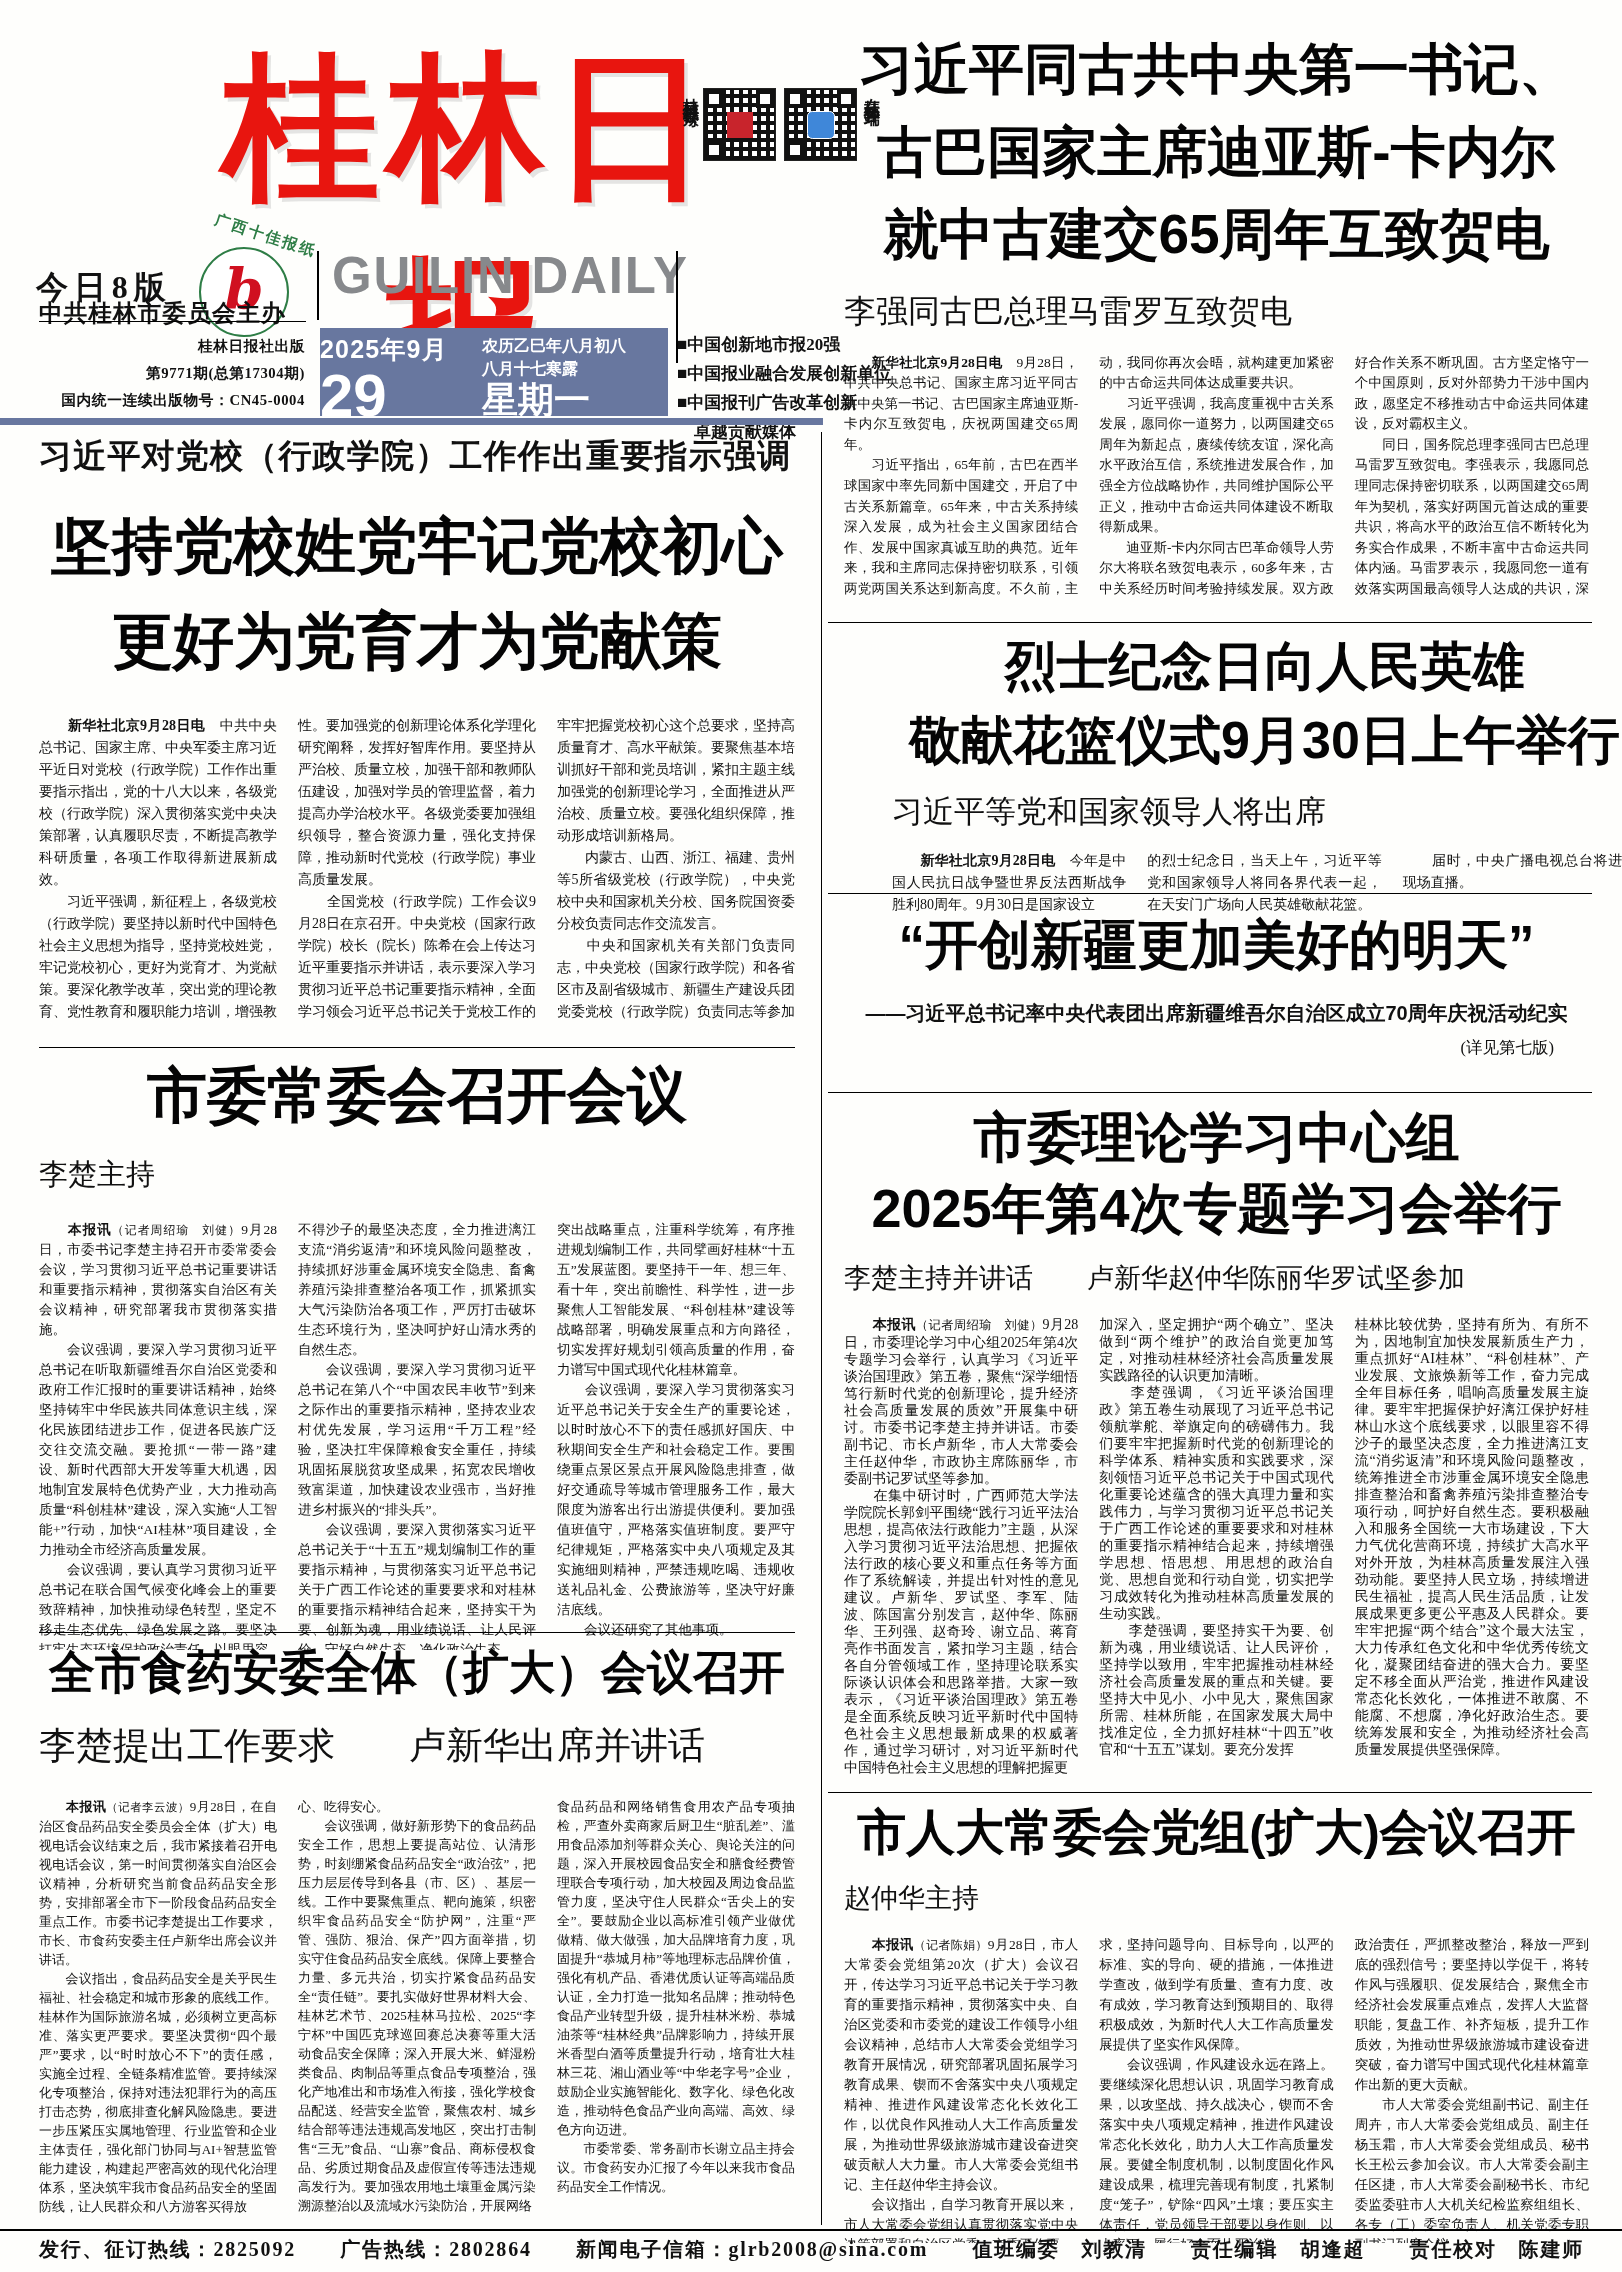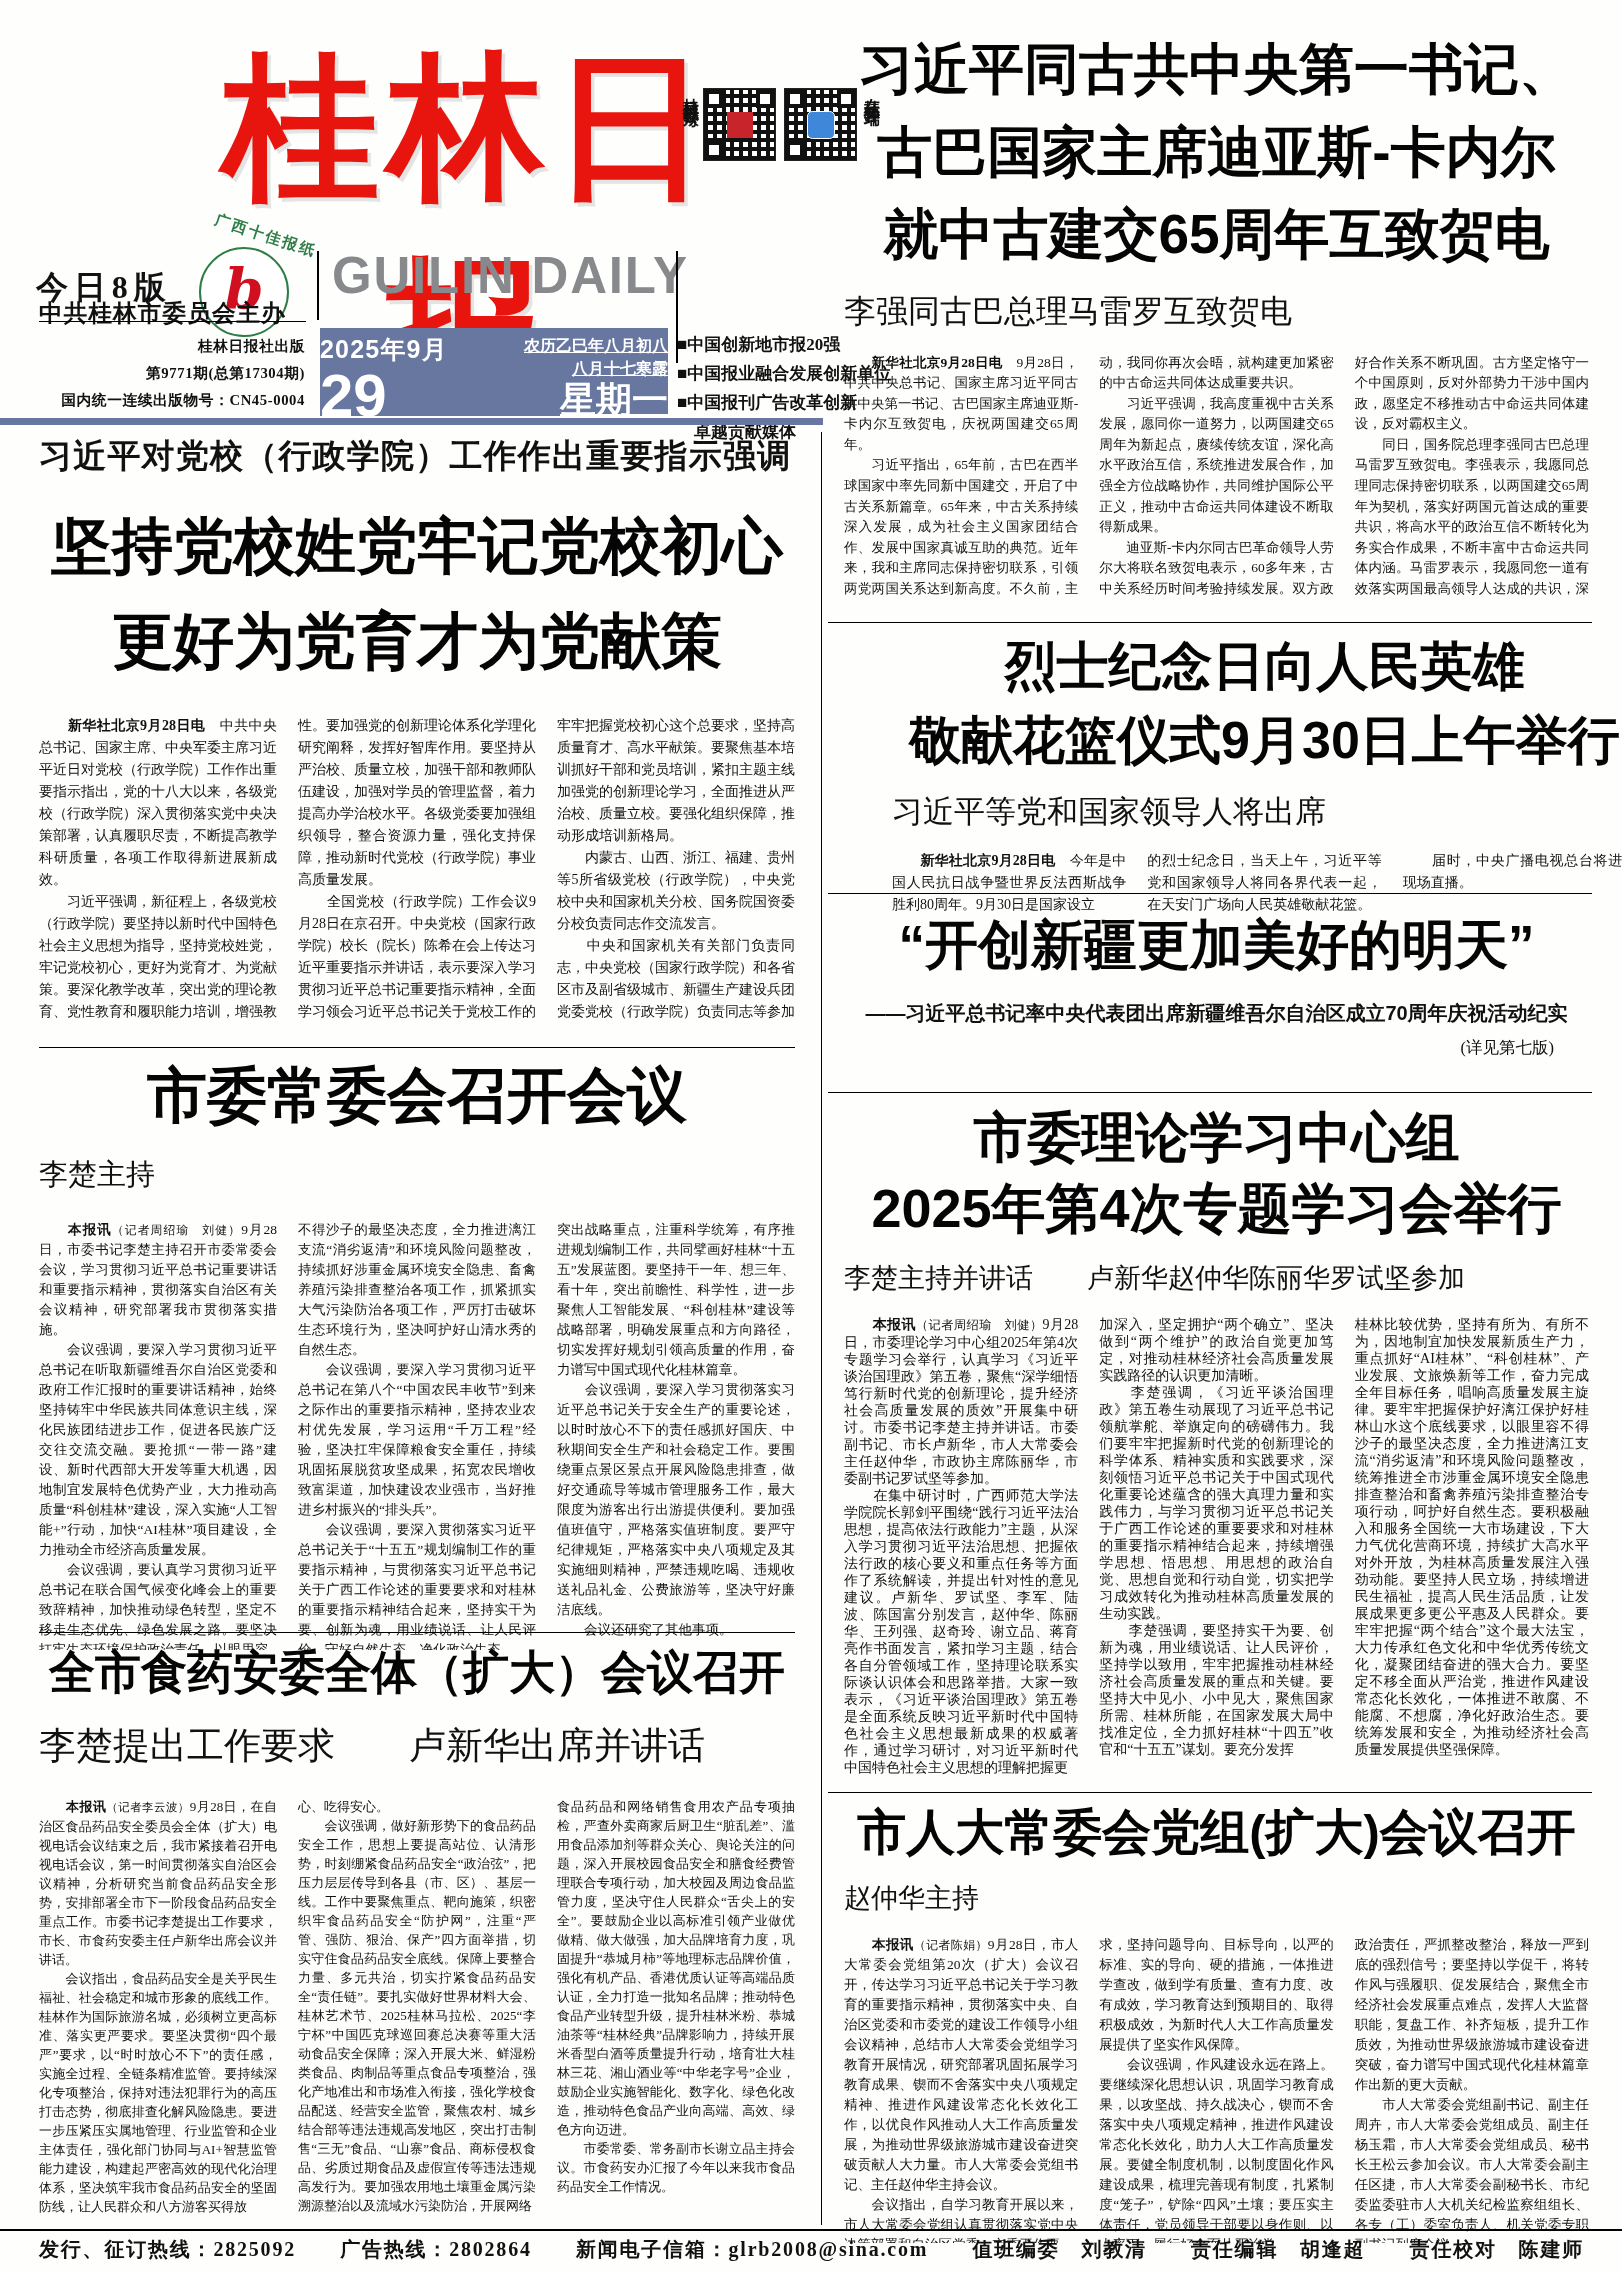--- a/index.html
+++ b/index.html
@@ -31,21 +31,21 @@
   .qr .c1{left:1.2px;top:1.2px}.qr .c2{right:1.2px;top:1.2px}.qr .c3{left:1.2px;bottom:1.2px}
   .qr .center{position:absolute;left:50%;top:50%;width:26px;height:26px;transform:translate(-50%,-50%);}
   .center.red{background:#c8242c;} .center.blue{background:#3f87d9;border-radius:5.3px;border:1.8px solid #fff;}
   .pubinfo{position:absolute;left:35px;top:333px;width:270px;text-align:right;font-size:14.7px;
            font-weight:bold;line-height:1.85;white-space:pre-line;letter-spacing:0.6px;}
   .datebox{position:absolute;left:320px;top:328px;width:348px;height:88px;background:#68779f;color:#fff;
            display:flex;font-family:"Liberation Sans",sans-serif;}
   .datebox .lft{width:162px;text-align:left;}
   .datebox .dcn{font-size:25px;font-weight:bold;margin-top:4.7px;letter-spacing:1.2px;}
   .datebox .day{font-size:60px;font-weight:900;line-height:1.0;}
-  .datebox .rgt{flex:1;text-align:right;text-decoration:underline;}
+  .datebox .rgt{flex:1;text-align:left;}
   .datebox .lunar{font-size:16px;font-weight:bold;line-height:1.45;margin-top:5.9px;white-space:pre-line;}
   .datebox .wd{font-size:36px;font-weight:900;line-height:1.1;}
   .honors{position:absolute;left:677px;top:330px;font-size:17px;font-weight:bold;line-height:29px;white-space:nowrap;}
   .bluebar{position:absolute;left:0;top:418px;width:823px;height:7px;background:#68779f;}
   
   .vdivider{position:absolute;left:821px;top:432px;width:1.2px;height:1793px;background:#000;}
   .hr{position:absolute;height:1.2px;background:#000;}
   
   .art{position:absolute;}
   .kicker{font-family:"Liberation Sans",sans-serif;font-weight:900;font-size:33px;letter-spacing:1.2px;}

